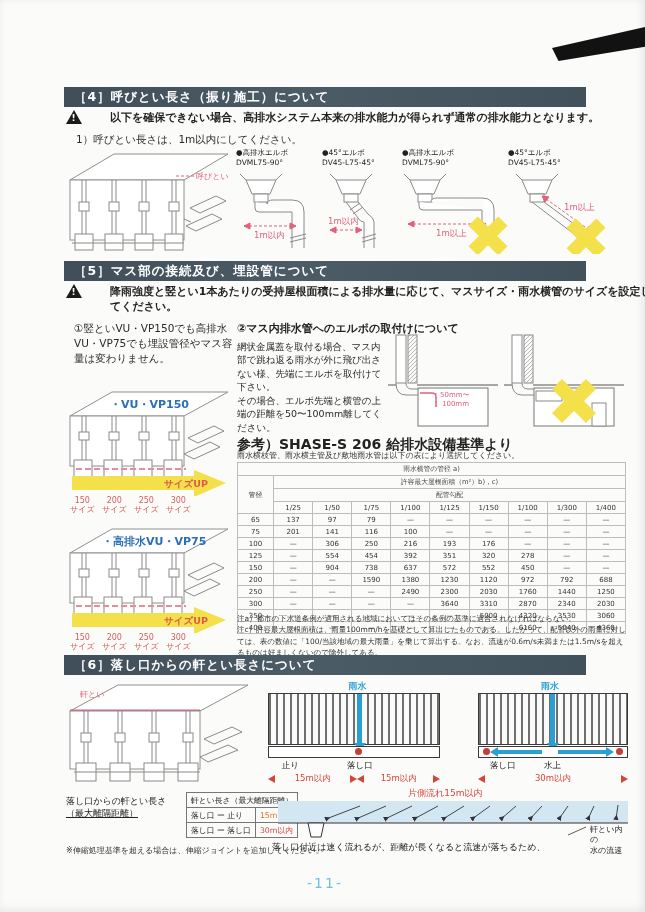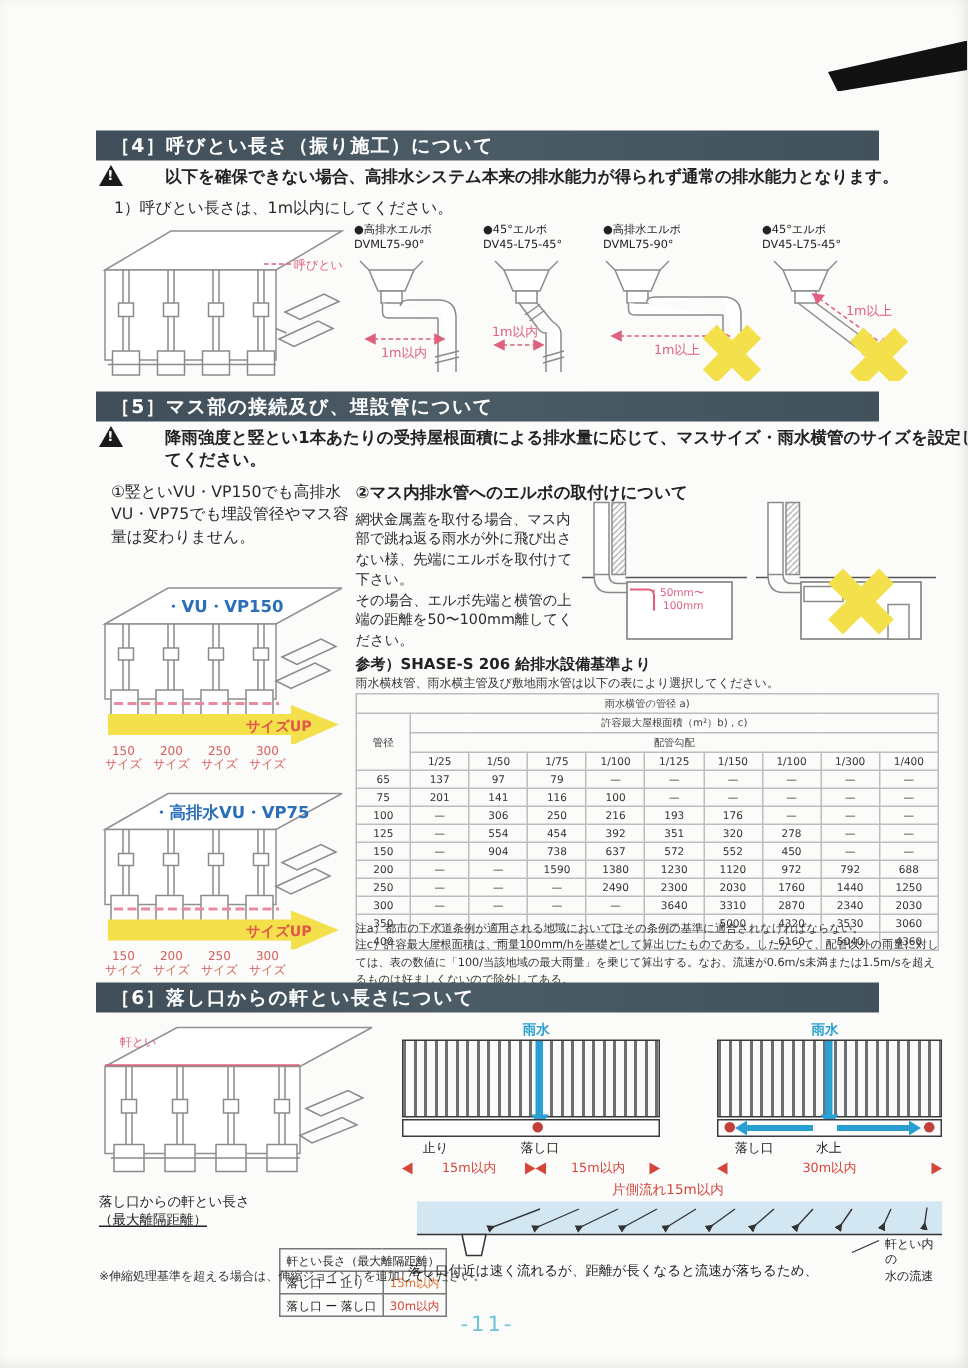--- a/index.html
+++ b/index.html
@@ -356,21 +356,21 @@
     <rect x="30" y="55" width="80" height="38" fill="#fff" stroke="#777"></rect>
     <path d="M8,50 Q8,62 18,62 L30,62 M18,50 Q18,56 24,56 L30,56" fill="none" stroke="#8a8a8a"></path>
     <rect x="32" y="58" width="26" height="10" fill="#fff" stroke="#8a8a8a"></rect>
     <rect x="88" y="70" width="14" height="23" fill="#fff" stroke="#8a8a8a"></rect>
     <g transform="translate(70,68)">
       <rect x="-24" y="-7" width="48" height="14" fill="#f3e04b" transform="rotate(45)"></rect>
       <rect x="-24" y="-7" width="48" height="14" fill="#f3e04b" transform="rotate(-45)"></rect>
     </g>
   </svg>
 
-  <div class="abs" style="left:237px;top:436px;font-size:10px;font-weight:bold;color:#222;">参考）SHASE-S 206 給排水設備基準より</div>
+  <div class="abs" style="left:237px;top:436px;font-size:14px;font-weight:bold;color:#222;">参考）SHASE-S 206 給排水設備基準より</div>
   <div class="abs" style="left:237px;top:450px;font-size:8px;color:#333;">雨水横枝管、雨水横主管及び敷地雨水管は以下の表により選択してください。</div>
 
   <table class="dtable abs" style="left:237px;top:462px;">
     <colgroup>
         <col style="width:36px;">
         <col span="9" style="width:39px;">
       </colgroup>
     <tbody>
       <tr>
           <td colspan="10" class="th">雨水横管の管径 a)</td>
@@ -593,21 +593,21 @@
     <div class="dimrow" style="left:0;top:93px;width:100%;">
       <b>30m以内</b>
       </div>
   </div>
 
   <div class="abs red" style="left:408px;top:787px;font-size:9px;">片側流れ15m以内</div>
 
   <div class="abs" style="left:66px;top:795px;font-size:9px;color:#222;">落し口からの軒とい長さ</div>
   <div class="abs" style="left:66px;top:807px;font-size:9px;color:#222;text-decoration:underline;">（最大離隔距離）</div>
 
-  <table class="mtable abs" style="left:186px;top:792px;margin-top:40px;">
+  <table class="mtable abs" style="left:186px;top:792px;">
     <tbody>
       <tr>
           <td colspan="2" class="hd">軒とい長さ（最大離隔距離）</td>
         </tr>
       <tr>
           <td>落し口 ー 止り</td>
           <td style="color:#e07030;">15m以内</td>
         </tr>
       <tr>
           <td>落し口 ー 落し口</td>

